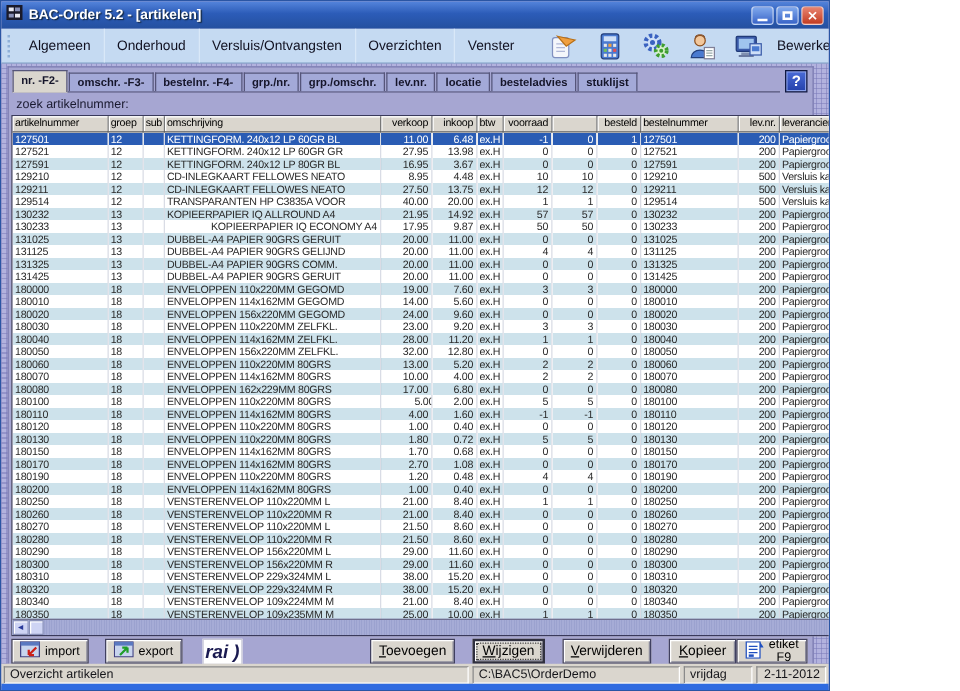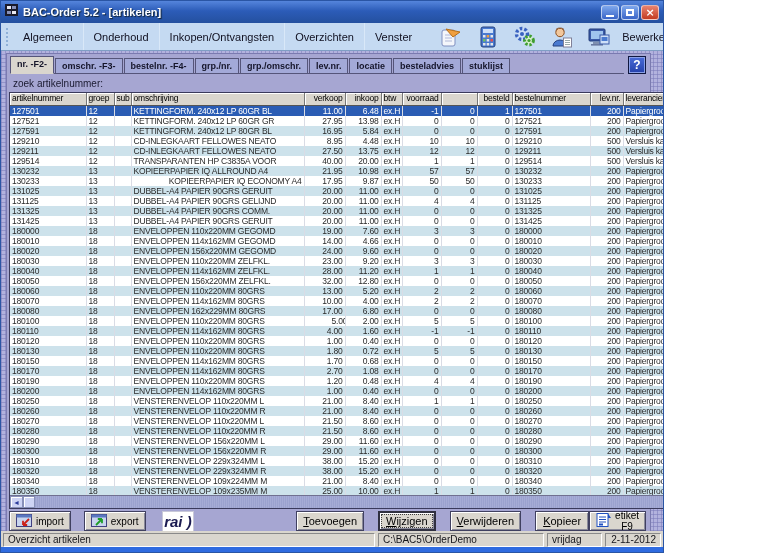--- a/index.html
+++ b/index.html
@@ -147,21 +147,21 @@
           <span class="g-x">×</span>
         </span>
     </span>
   </div>
 
   <div class="menubar">
     <span class="gripper"></span>
     <div class="menugroup" id="menu-left">
         <div class="menu-item">Algemeen</div>
         <div class="menu-item">Onderhoud</div>
-        <div class="menu-item">Inkopen/Ontvangsten</div>
+        <div class="menu-item">Versluis/Ontvangsten</div>
         <div class="menu-item">Overzichten</div>
         <div class="menu-item">Venster</div>
       </div>
     <div class="toolicons">
       <span class="ticon">
           <svg width="24" height="22" viewBox="0 0 24 22">
             <rect x="3" y="4" width="13" height="16" rx="2" fill="#f4f6fb" stroke="#8090c0"></rect>
             <line x1="6" y1="9" x2="13" y2="9" stroke="#b0b8d8"></line>
             <line x1="6" y1="12" x2="13" y2="12" stroke="#b0b8d8"></line>
             <line x1="6" y1="15" x2="13" y2="15" stroke="#b0b8d8"></line>
@@ -318,21 +318,21 @@
                 <td style="text-align: right;">200</td>
                 <td style="text-align: left;">Papiergroothandel Gebr. de</td>
                 <td style="text-align: left;"></td>
               </tr>
               <tr class="even">
                 <td style="text-align: left;">127591</td>
                 <td style="text-align: left;">12</td>
                 <td style="text-align: left;"></td>
                 <td style="text-align: left;">KETTINGFORM. 240x12 LP 80GR BL</td>
                 <td style="text-align: right;">16.95</td>
-                <td style="text-align: right;">5.84</td>
+                <td style="text-align: right;">3.67</td>
                 <td style="text-align: left;">ex.H</td>
                 <td style="text-align: right;">0</td>
                 <td style="text-align: right;">0</td>
                 <td style="text-align: right;">0</td>
                 <td style="text-align: left;">127591</td>
                 <td style="text-align: right;">200</td>
                 <td style="text-align: left;">Papiergroothandel Gebr. de</td>
                 <td style="text-align: left;"></td>
               </tr>
               <tr class="odd">
@@ -382,21 +382,21 @@
                 <td style="text-align: right;">500</td>
                 <td style="text-align: left;">Versluis kantoorartikelen BV</td>
                 <td style="text-align: left;"></td>
               </tr>
               <tr class="even">
                 <td style="text-align: left;">130232</td>
                 <td style="text-align: left;">13</td>
                 <td style="text-align: left;"></td>
                 <td style="text-align: left;">KOPIEERPAPIER IQ ALLROUND A4</td>
                 <td style="text-align: right;">21.95</td>
-                <td style="text-align: right;">10.98</td>
+                <td style="text-align: right;">14.92</td>
                 <td style="text-align: left;">ex.H</td>
                 <td style="text-align: right;">57</td>
                 <td style="text-align: right;">57</td>
                 <td style="text-align: right;">0</td>
                 <td style="text-align: left;">130232</td>
                 <td style="text-align: right;">200</td>
                 <td style="text-align: left;">Papiergroothandel Gebr. de</td>
                 <td style="text-align: left;"></td>
               </tr>
               <tr class="odd">
@@ -494,21 +494,21 @@
                 <td style="text-align: right;">200</td>
                 <td style="text-align: left;">Papiergroothandel Gebr. de</td>
                 <td style="text-align: left;"></td>
               </tr>
               <tr class="odd">
                 <td style="text-align: left;">180010</td>
                 <td style="text-align: left;">18</td>
                 <td style="text-align: left;"></td>
                 <td style="text-align: left;">ENVELOPPEN 114x162MM GEGOMD</td>
                 <td style="text-align: right;">14.00</td>
-                <td style="text-align: right;">4.66</td>
+                <td style="text-align: right;">5.60</td>
                 <td style="text-align: left;">ex.H</td>
                 <td style="text-align: right;">0</td>
                 <td style="text-align: right;">0</td>
                 <td style="text-align: right;">0</td>
                 <td style="text-align: left;">180010</td>
                 <td style="text-align: right;">200</td>
                 <td style="text-align: left;">Papiergroothandel Gebr. de</td>
                 <td style="text-align: left;"></td>
               </tr>
               <tr class="even">

